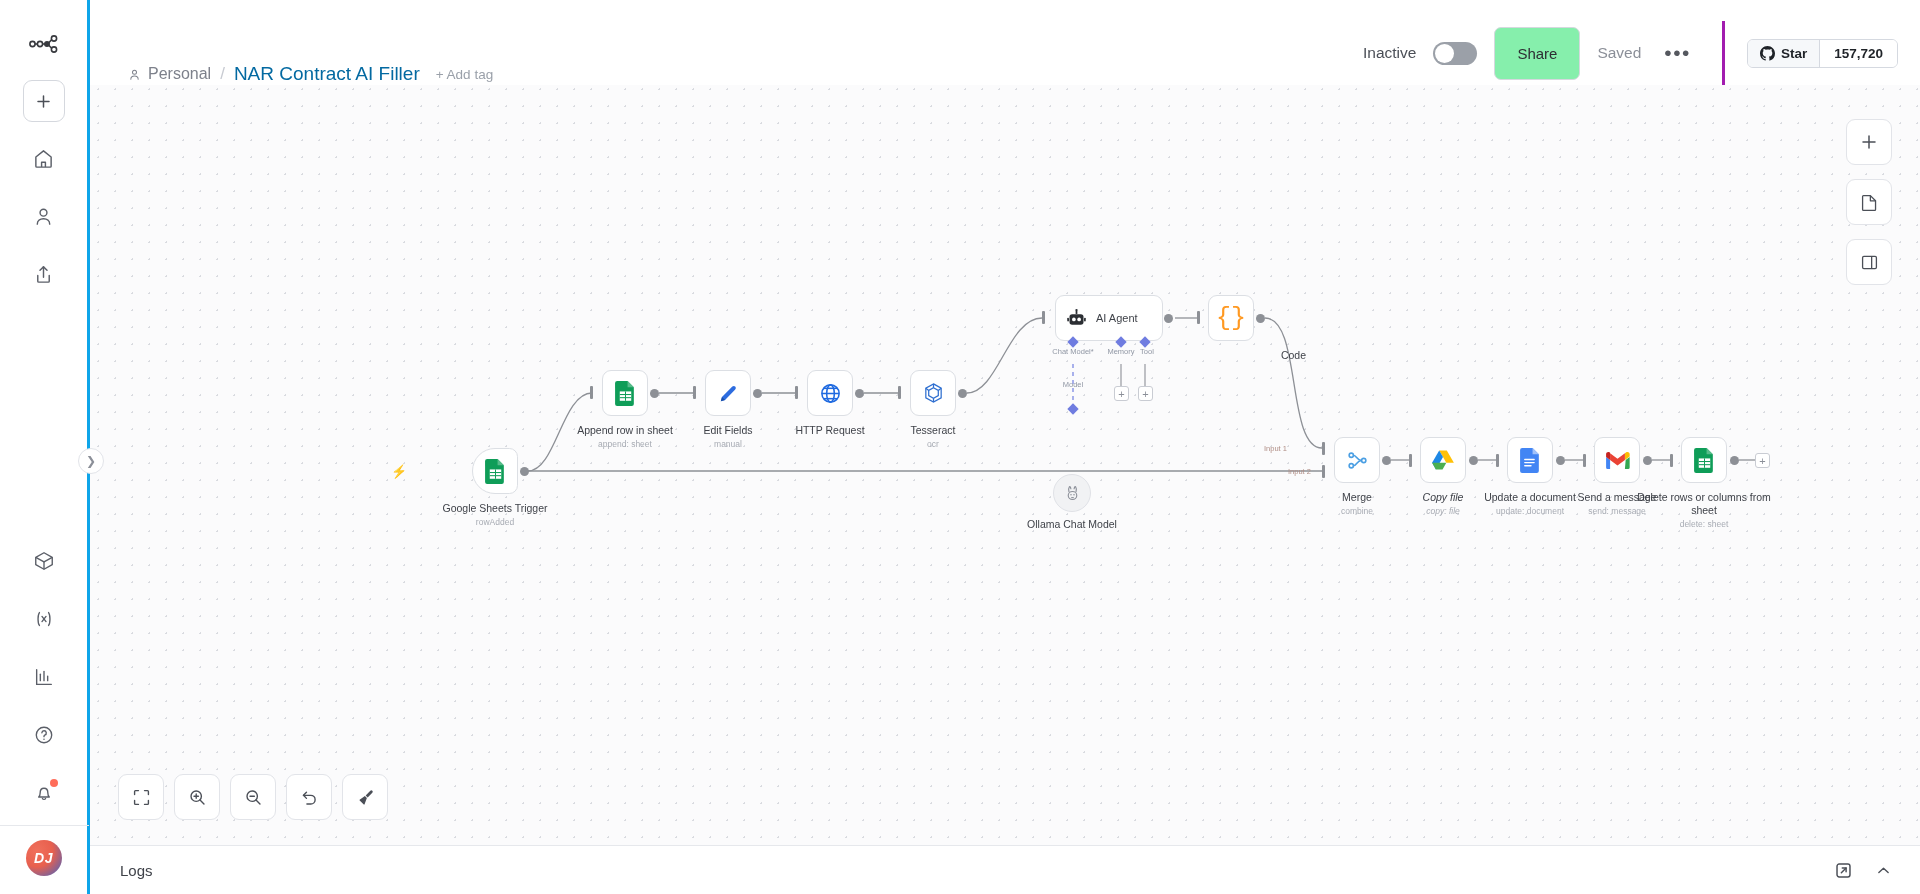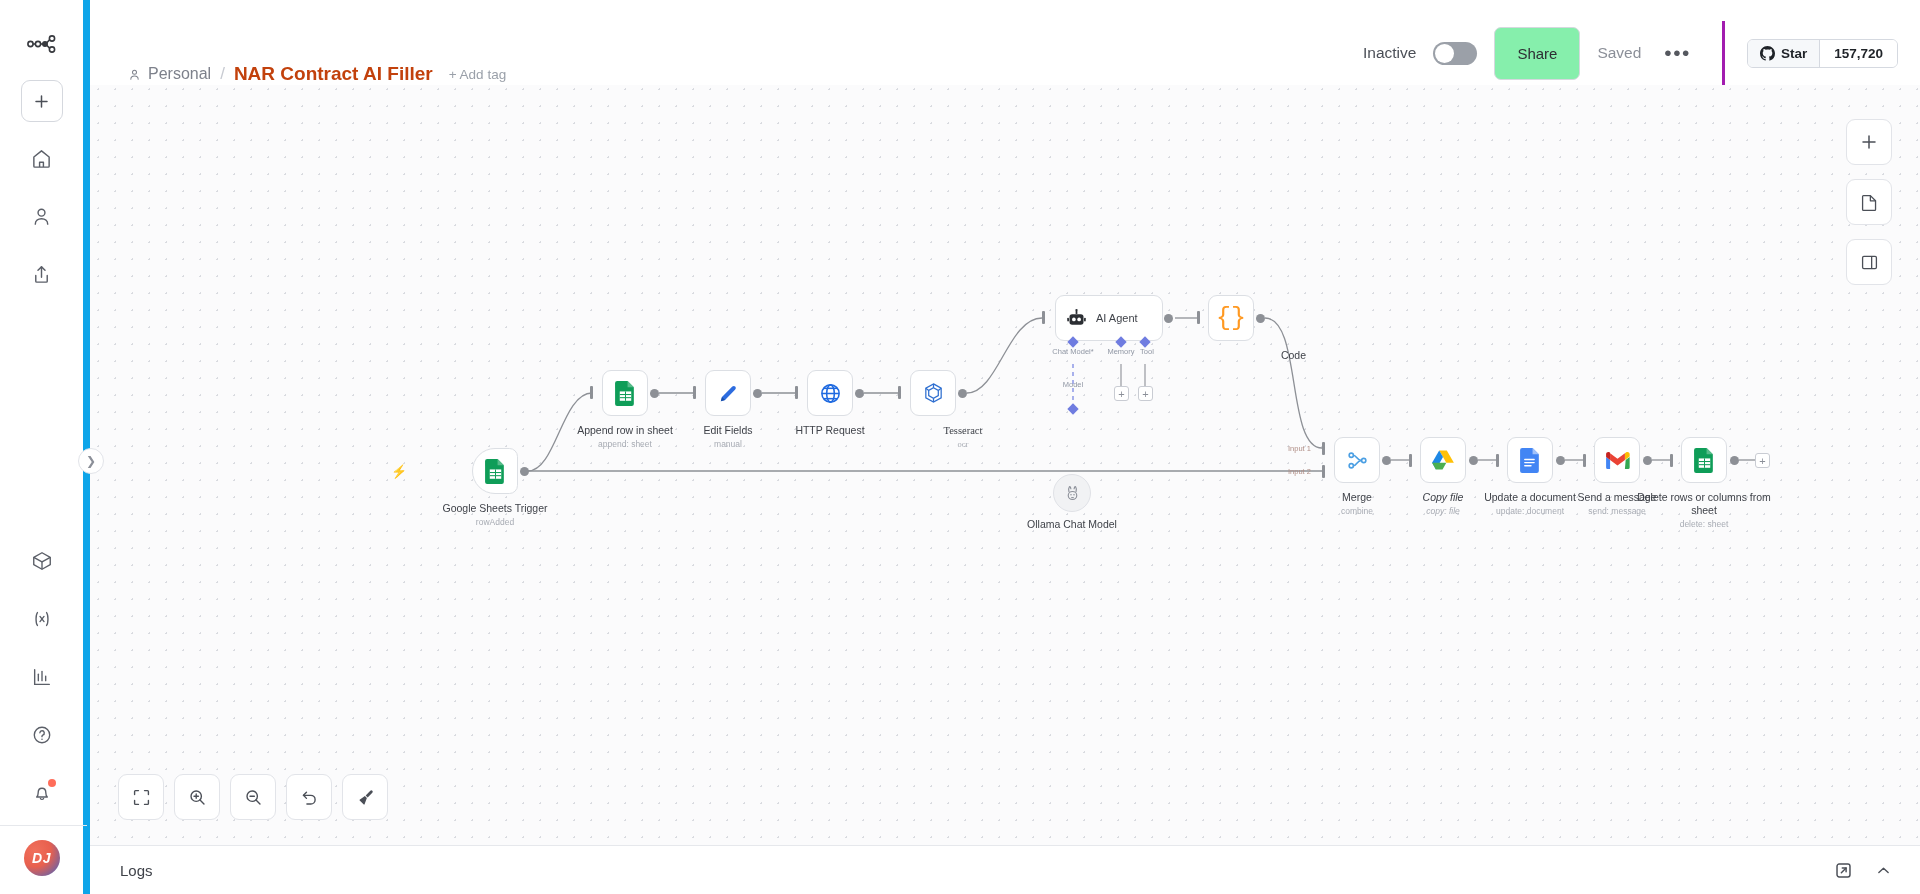--- a/index.html
+++ b/index.html
@@ -6,21 +6,21 @@
   html, body {
     width: 1920px; height: 894px;
     font-family: "Liberation Sans", sans-serif;
     background: #fff; overflow: hidden;
   }
   #app { position: relative; width: 1920px; height: 894px; background: #fff; }
 
   
   .sidebar {
     position: absolute; left: 0; top: 0; width: 90px; height: 894px;
-    background: #fff; border-right: 7px solid #0ea5e9;
+    background: #fff; border-right: 3px solid #0ea5e9;
     display: flex; flex-direction: column; align-items: center;
     z-index: 40;
   }
   .sb-logo { margin-top: 22px; width: 44px; height: 44px;
     display: flex; align-items: center; justify-content: center; }
   .sb-add {
     margin-top: 14px; width: 42px; height: 42px; border: 1px solid #d5d8de;
     border-radius: 9px; display: flex; align-items: center; justify-content: center;
     color: #4b4f57; background: #fff; cursor: pointer;
   }
@@ -46,21 +46,21 @@
   
   .header {
     position: absolute; left: 90px; top: 8px; right: 0; height: 64px;
     background: #fff; display: flex; align-items: flex-end;
     z-index: 30;
     margin-top: 13px;
   }
   .breadcrumb { display: flex; align-items: center; margin-left: 38px; gap: 9px; }
   .bc-person { color: #7d818b; font-size: 16px; display: flex; align-items: center; gap: 7px; }
   .bc-sep { color: #c8cbd2; font-size: 17px; }
-  .bc-title { color: #c2410c; font-size: 19px; font-weight: 700; }
+  .bc-title { color: #0369a1; font-size: 19px; font-weight: 400; }
   .bc-addtag { color: #9aa0a9; font-size: 13.5px; margin-left: 7px; cursor: pointer; }
 
   .hdr-right { margin-left: auto; display: flex; align-items: center; gap: 17px; }
   .inactive-label { color: #4b4f57; font-size: 15.5px; }
   .toggle {
     width: 44px; height: 23px; border-radius: 12px; background: #9ba0a8;
     position: relative; cursor: pointer;
   }
   .toggle::after {
     content: ""; position: absolute; left: 2px; top: 2px;
@@ -404,21 +404,21 @@
       <svg width="23" height="24" viewBox="0 0 24 24" fill="none" stroke="#2f6fd0" stroke-width="1.3">
         <path d="M12 2.5 20 7v10l-8 4.5L4 17V7z"></path>
         <path d="M12 6.5 17 9.3v5.4L12 17.5 7 14.7V9.3z"></path>
         <line x1="12" y1="2.5" x2="12" y2="6.5"></line>
           <line x1="20" y1="7" x2="17" y2="9.3"></line>
         <line x1="4" y1="7" x2="7" y2="9.3"></line>
           <line x1="12" y1="17.5" x2="12" y2="21.5"></line>
       </svg>
     </div>
     <span class="dot-out" style="left:868px;top:325px;"></span>
-    <div class="node-label" style="left:873px;top:360px;font-family:Liberation Serif, serif;">
+    <div class="node-label" style="left:843px;top:360px;">
       <span>Tesseract</span>
       <span class="node-sub">ocr</span>
     </div>
 
     <span class="bar-in" style="left:952px;top:247px;"></span>
     <div class="node wide" style="left:965px;top:231px;">
       <svg width="21" height="21" viewBox="0 0 24 24">
         <rect x="4" y="7" width="16" height="12" rx="3" fill="#2b2e33"></rect>
         <circle cx="9" cy="13" r="2.1" fill="#fff"></circle>
           <circle cx="15" cy="13" r="2.1" fill="#fff"></circle>
@@ -458,21 +458,21 @@
 
     <span class="bar-in" style="left:1107px;top:247px;"></span>
     <div class="node" style="left:1118px;top:231px;">
       <span style="color:#ff9922;font-size:25px;font-family:'Liberation Mono',monospace;line-height:1;">{}</span>
     </div>
     <span class="dot-out" style="left:1166px;top:250px;"></span>
     <div class="node-label" style="left:1141px;top:285px;text-align:right;">
       <span>Code</span>
     </div>
 
-    <span class="io-label" style="left:1198px;top:380px;">Input 1</span>
+    <span class="io-label" style="left:1174px;top:380px;">Input 1</span>
     <span class="io-label" style="left:1198px;top:403px;">Input 2</span>
     <span class="bar-in" style="left:1232px;top:378px;"></span>
     <span class="bar-in" style="left:1232px;top:401px;"></span>
     <div class="node" style="left:1244px;top:373px;">
       <svg width="23" height="23" viewBox="0 0 24 24" fill="none" stroke="#4b9fe3" stroke-width="1.7">
         <circle cx="5.5" cy="6.5" r="2.2"></circle>
           <circle cx="5.5" cy="17.5" r="2.2"></circle>
           <circle cx="18.5" cy="12" r="2.2"></circle>
         <path d="M7.7 6.5c3.5 0 3.5 5.5 8.6 5.5"></path>
           <path d="M7.7 17.5c3.5 0 3.5-5.5 8.6-5.5"></path>

